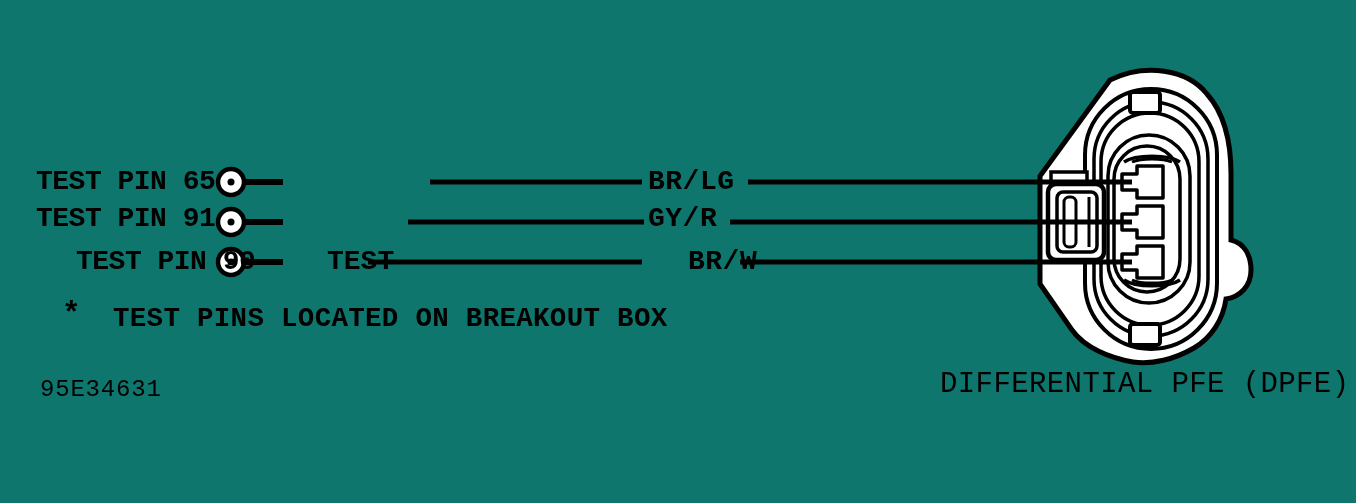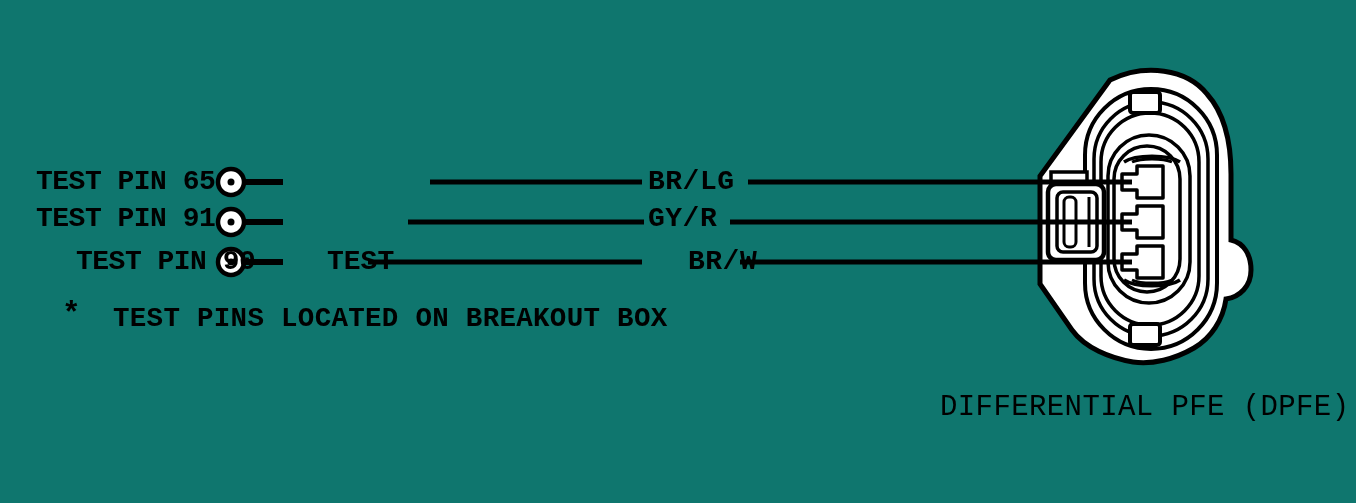--- a/index.html
+++ b/index.html
@@ -61,21 +61,20 @@
     font-size: 24px;
     line-height: 26px;
     letter-spacing: 0.8px;
   }
   .caption {
     position: absolute;
     left: 940px;
     top: 369px;
     width: 388px;
     text-align: center;
-    margin-top: 23px;
   }
   .caption .line1 {
     font-size: 29px;
     line-height: 31px;
     letter-spacing: 0.4px;
     white-space: nowrap;
   }
   .caption .line2 {
     font-size: 29px;
     line-height: 31px;
@@ -160,18 +159,19 @@
   <span class="lbl testpin-lbl row2">TEST PIN 91</span>
   <span class="lbl color-lbl   row2">GY/R</span>
 
   <span class="lbl testpin-lbl row3">TEST PIN 90</span>
   <span class="lbl signal-lbl  row3">TEST</span>
   <span class="lbl color-lbl   row3">BR/W</span>
 
   <span class="footnote-marker">*</span>
   <span class="footnote-text">TEST PINS LOCATED ON BREAKOUT BOX</span>
 
+  <span class="figure-id">95E34631</span>
 
   <div class="caption">
     <div class="line1">DIFFERENTIAL PFE (DPFE)</div>
   </div>
 
 </div>
 
 </body></html>

